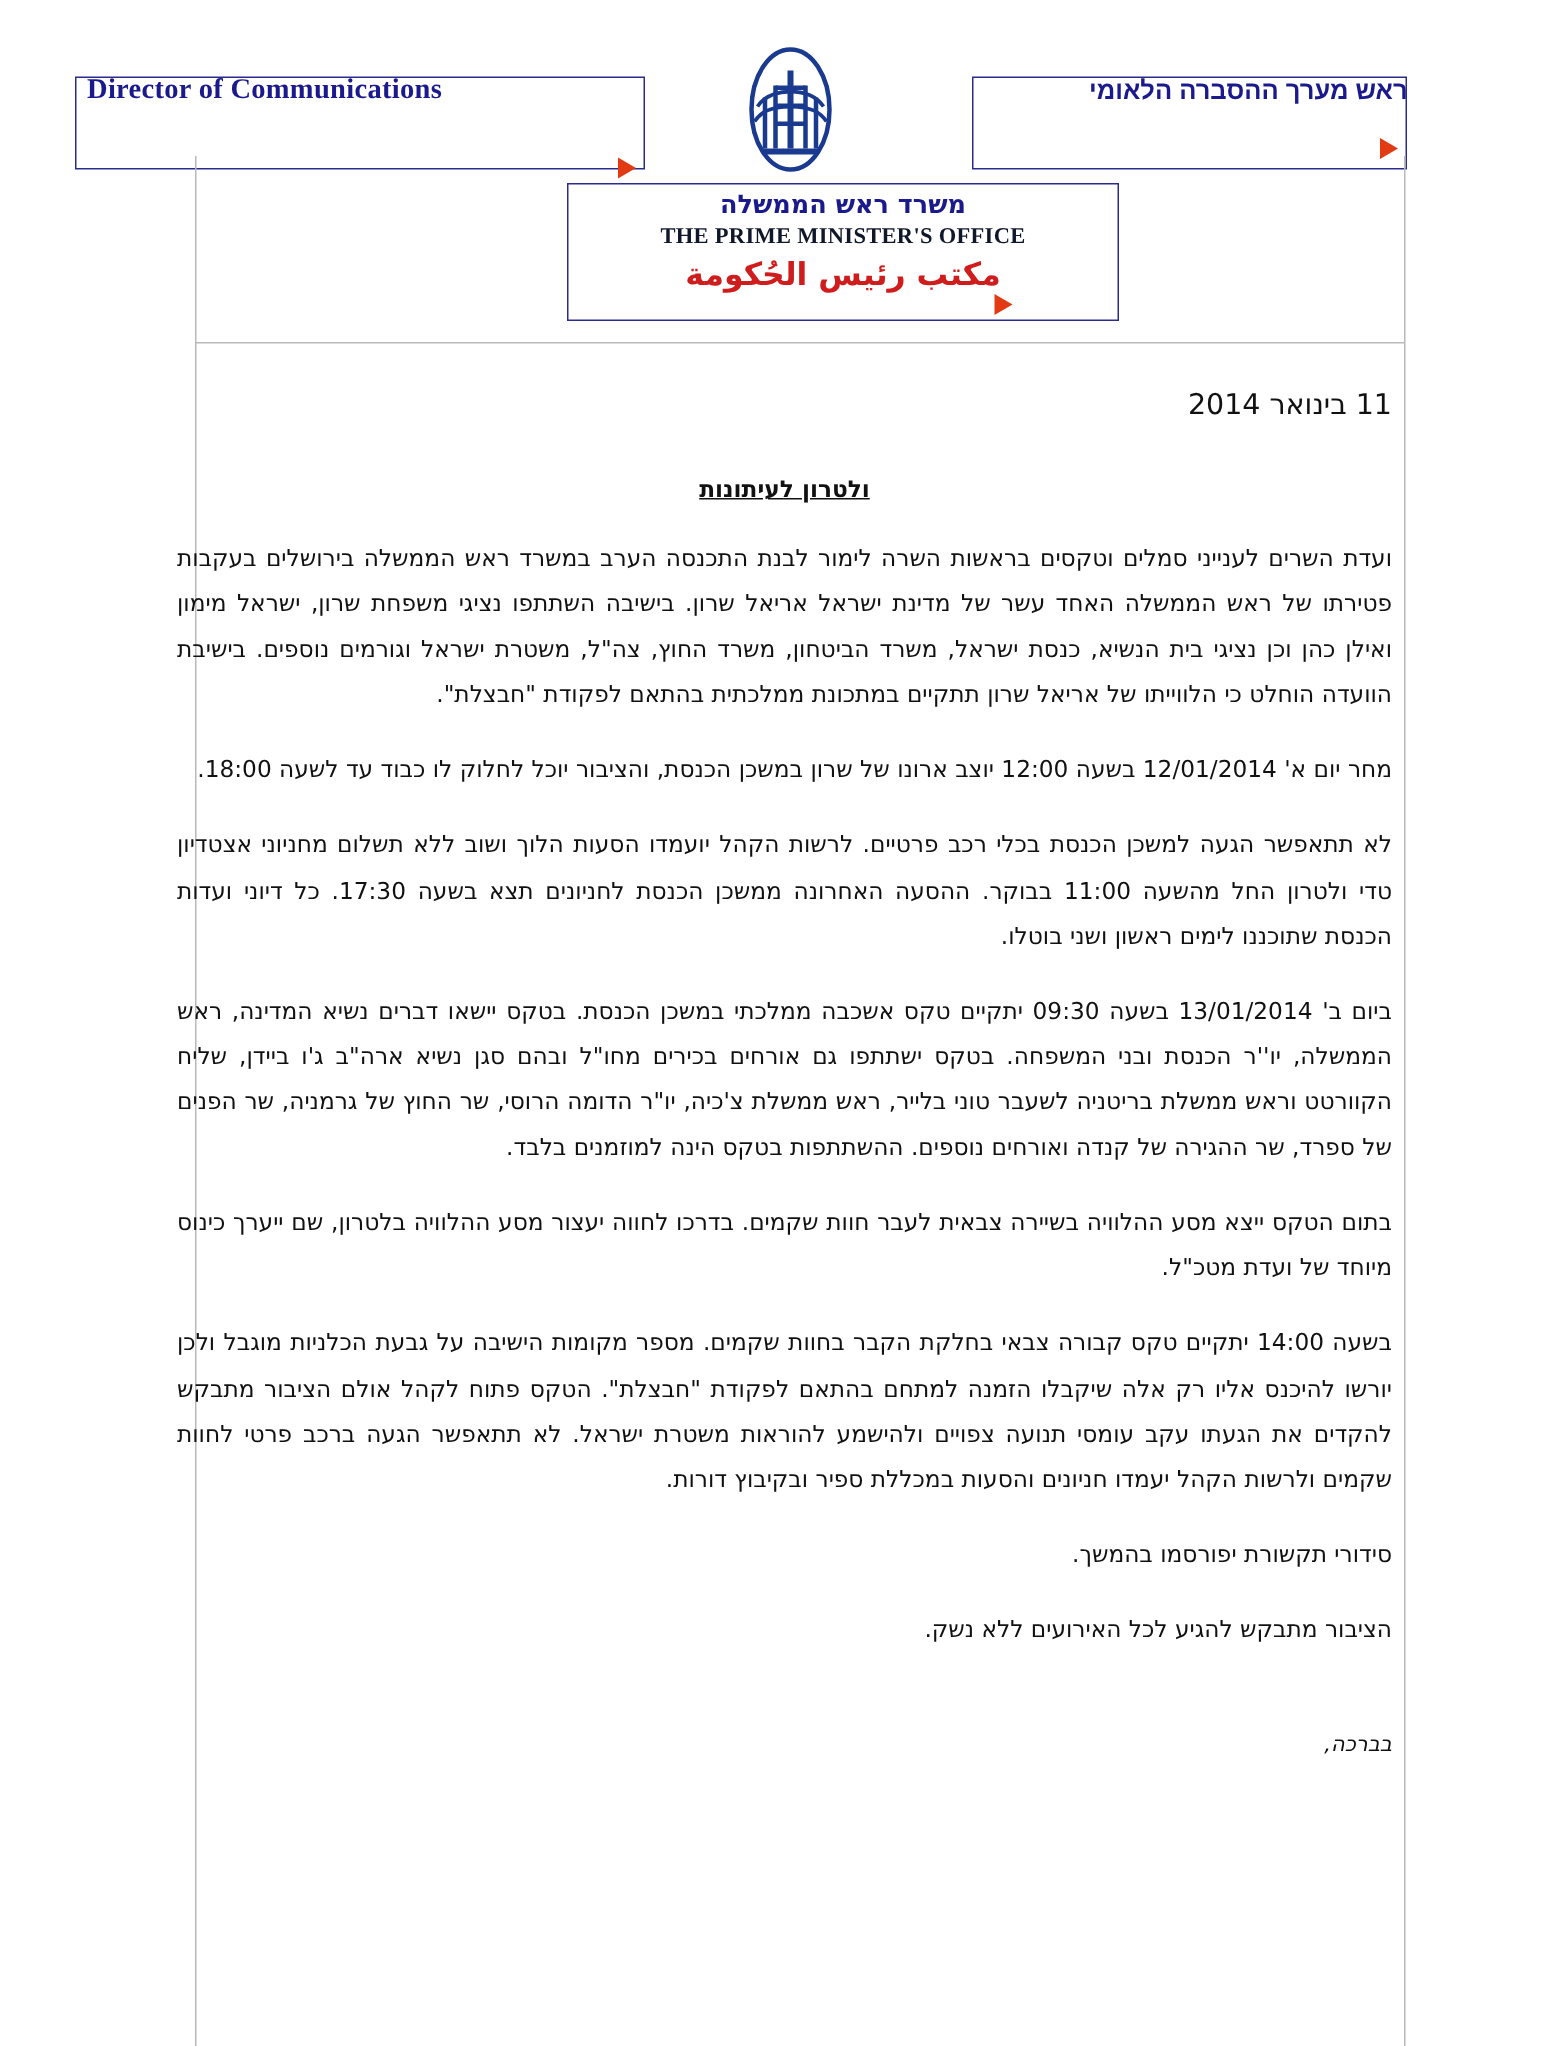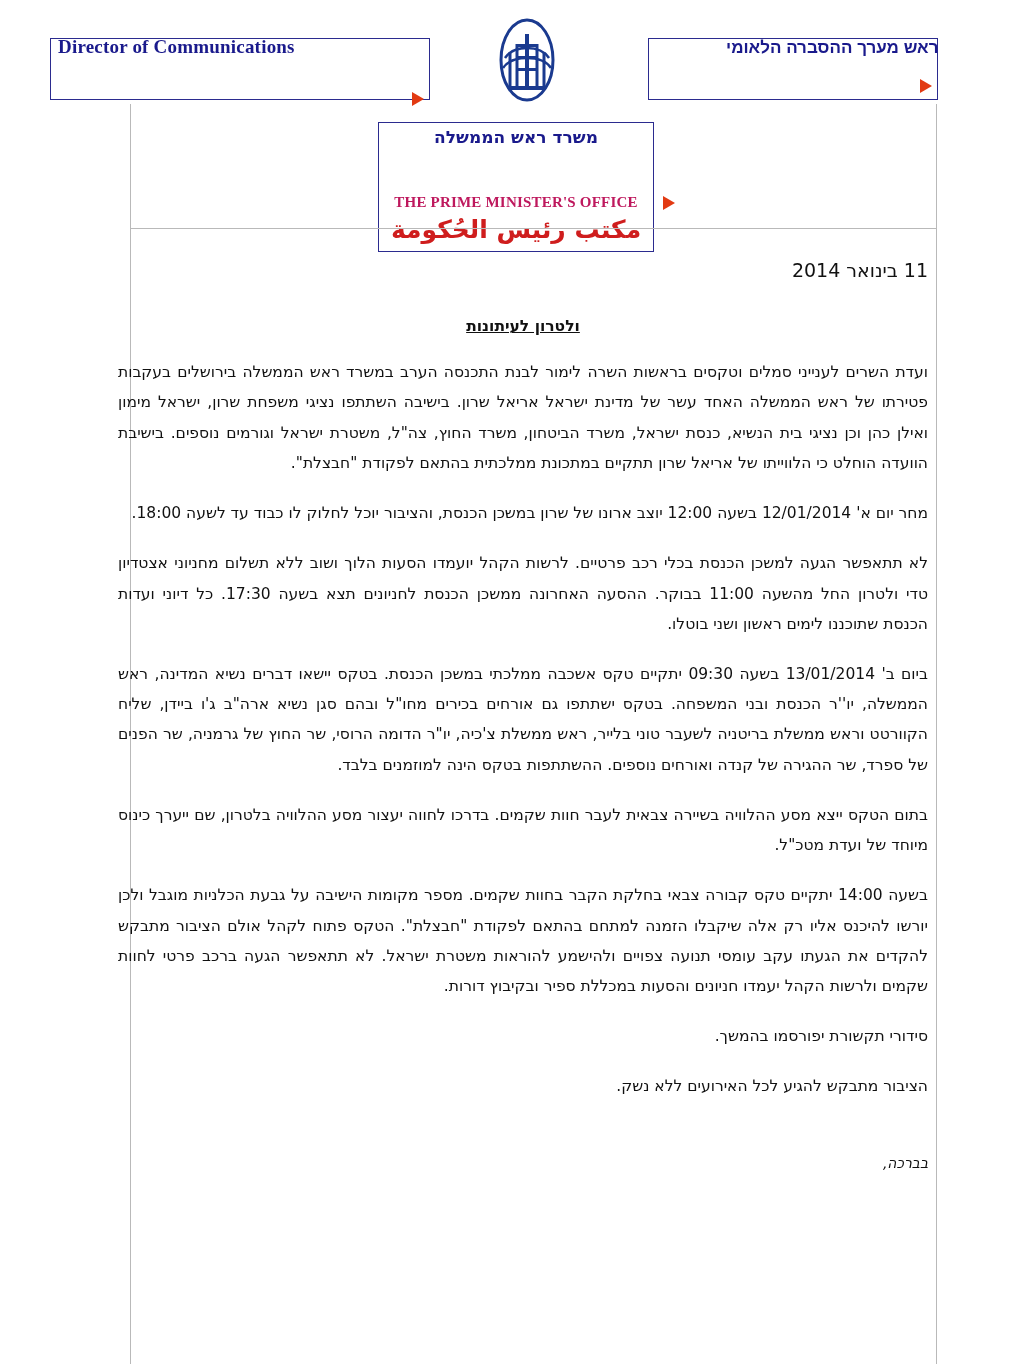--- a/index.html
+++ b/index.html
@@ -13,20 +13,21 @@
     font-family: "Liberation Serif", serif;
     color: #000000;
     position: relative;
     overflow: hidden;
   }
 
   
   .header {
     position: relative;
     height: 115px;
+    margin-top: 13px;
   }
   .hdr-box {
     position: absolute;
     top: 38px;
     border: 1px solid #2b2b8f;
     background: #ffffff;
     height: 62px;
     box-sizing: border-box;
   }
   .hdr-box-left {
@@ -73,47 +74,46 @@
     top: 12px;
     width: 60px;
     height: 92px;
   }
 
   
   .pmo {
     position: absolute;
     left: 378px;
     top: 122px;
-    width: 276px;
+    width: 368px;
     border: 1px solid #2b2b8f;
     text-align: center;
-    padding: 4px 6px 4px 6px;
+    padding: 4px 6px 15px 6px;
     box-sizing: border-box;
     background: #fff;
   }
   .pmo .heb {
     color: #1a1a8c;
     font-weight: bold;
     font-size: 17px;
     direction: rtl;
     font-family: "DejaVu Sans", sans-serif;
     line-height: 1.25;
   }
   .pmo .eng {
-    color: #be185d;
+    color: #0f172a;
     font-weight: bold;
     font-size: 15px;
     letter-spacing: .2px;
     line-height: 1.4;
-    margin-top: 44px;
   }
   .pmo .ara {
     color: #cf1d1d;
     font-weight: bold;
-    font-size: 25px;
+    font-size: 21px;
     direction: rtl;
     font-family: "DejaVu Sans", sans-serif;
     line-height: 1.35;
   }
   .arrow-pmo { left: 663px; top: 196px; }
 
   
   .vline {
     position: absolute;
     top: 104px;

